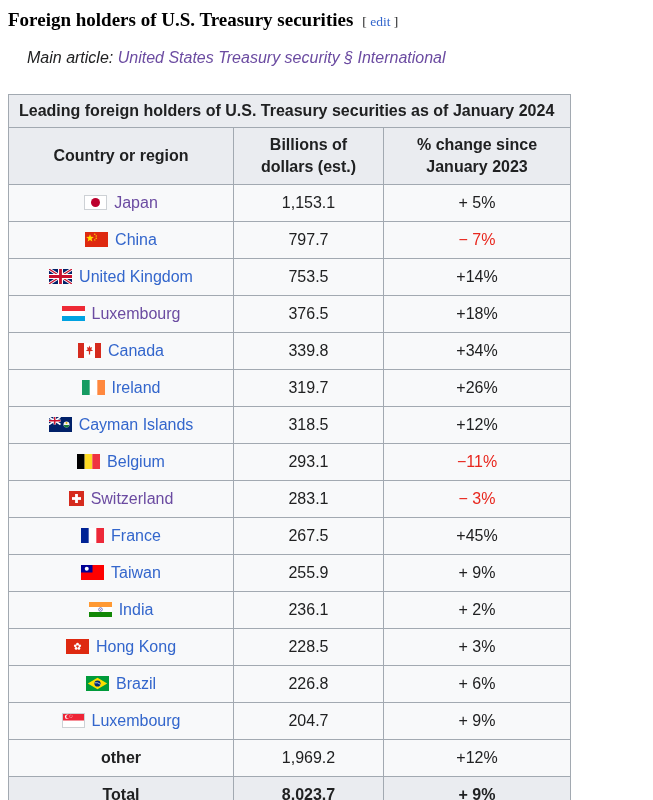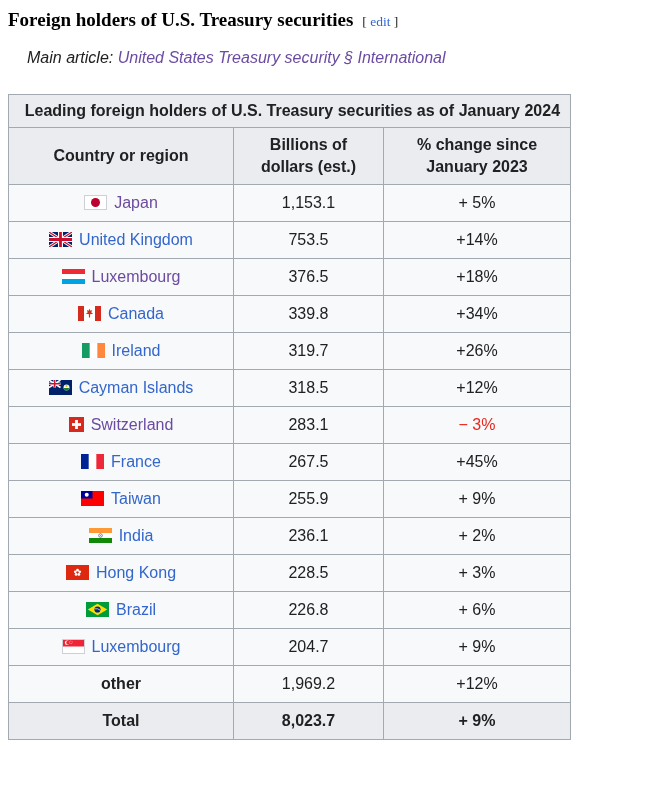--- a/index.html
+++ b/index.html
@@ -16,21 +16,21 @@
   .hatnote { font-style:italic; font-size:16px; margin:15px 0 0 19px; }
   .intro { font-size:15.5px; margin:15px 0 0 0; white-space:nowrap; overflow:hidden; width:645px; }
 
   table.wikitable {
     border-collapse:collapse; margin-top:27px; background:#f8f9fa;
     border:1px solid #a2a9b1; table-layout:fixed; width:562px; font-size:16px;
   }
   col.c1{width:225px} col.c2{width:150px} col.c3{width:187px}
   th, td { border:1px solid #a2a9b1; padding:5px 8px; line-height:22px; overflow:hidden; }
   th { background:#eaecf0; text-align:center; font-weight:bold; }
-  th.caption { text-align:right; padding:5px 10px; }
+  th.caption { text-align:left; padding:5px 10px; }
   th.colhead { line-height:22px; padding:6px 4px; }
   td { background:#f8f9fa; }
   td.country, th.country { text-align:center; padding:7px 6px; }
   td.num, td.chg { text-align:center; }
   th.num, th.chg { text-align:center; }
   .neg { color:var(--negative,#e8271e); }
   .flag { display:inline-block; vertical-align:-2px; margin-right:7px; line-height:0; }
   .flag svg { display:block; }
   .flag.bordered svg { outline:1px solid #cdd1d5; outline-offset:-1px; }
   b.rowlabel { font-weight:bold; }
@@ -66,20 +66,34 @@
     <tr>
           <td class="country"><span class="flag bordered"><svg width="23" height="15" viewBox="0 0 23 15">
                 <rect width="23" height="15" fill="#fff"></rect>
                 <circle cx="11.5" cy="7.5" r="4.5" fill="#bc002d"></circle>
               </svg></span><a class="visited">Japan</a></td>
           <td class="num">1,153.1</td>
           <td class="chg">+ 5%</td>
         </tr>
         <tr>
           <td class="country"><span class="flag"><svg width="23" height="15" viewBox="0 0 23 15">
+                <rect width="23" height="15" fill="#de2910"></rect>
+                <polygon fill="#ffde00" points="5,2.2 6,4.82 8.8,4.96 6.62,6.73 7.35,9.44 5,7.9 2.65,9.44 3.38,6.73 1.2,4.96 4,4.82"></polygon>
+                <g fill="#ffde00">
+                  <circle cx="9.8" cy="2.3" r=".7"></circle>
+                  <circle cx="11.2" cy="4" r=".7"></circle>
+                  <circle cx="11.2" cy="6.2" r=".7"></circle>
+                  <circle cx="9.8" cy="7.9" r=".7"></circle>
+                </g>
+              </svg></span><a>China</a></td>
+          <td class="num">797.7</td>
+          <td class="chg neg">− 7%</td>
+        </tr>
+        <tr>
+          <td class="country"><span class="flag"><svg width="23" height="15" viewBox="0 0 23 15">
                 <rect width="23" height="15" fill="#012169"></rect>
                 <path d="M0,0 L23,15 M23,0 L0,15" stroke="#fff" stroke-width="3"></path>
                 <path d="M0,0 L23,15 M23,0 L0,15" stroke="#c8102e" stroke-width="1.2"></path>
                 <path d="M11.5,0 V15 M0,7.5 H23" stroke="#fff" stroke-width="5"></path>
                 <path d="M11.5,0 V15 M0,7.5 H23" stroke="#c8102e" stroke-width="2.8"></path>
               </svg></span><a>United Kingdom</a></td>
           <td class="num">753.5</td>
           <td class="chg">+14%</td>
         </tr>
         <tr>
@@ -115,20 +129,29 @@
                 <rect width="23" height="15" fill="#012169"></rect>
                 <path d="M0,0 L11.5,7.5 M11.5,0 L0,7.5" stroke="#fff" stroke-width="1.5"></path>
                 <path d="M5.75,0 V7.5 M0,3.75 H11.5" stroke="#fff" stroke-width="2.6"></path>
                 <path d="M5.75,0 V7.5 M0,3.75 H11.5" stroke="#c8102e" stroke-width="1.4"></path>
                 <circle cx="17.5" cy="7.5" r="3" fill="#f4f4f4"></circle>
                 <path d="M14.9,8 a2.6,2.6 0 0 0 5.2,0 z" fill="#1a7a3c"></path>
                 <circle cx="17.5" cy="6.1" r="1" fill="#e8b90f"></circle>
               </svg></span><a>Cayman Islands</a></td>
           <td class="num">318.5</td>
           <td class="chg">+12%</td>
+        </tr>
+        <tr>
+          <td class="country"><span class="flag"><svg width="23" height="15" viewBox="0 0 23 15">
+                <rect width="7.67" height="15" fill="#000"></rect>
+                <rect x="7.67" width="7.67" height="15" fill="#fdda24"></rect>
+                <rect x="15.33" width="7.67" height="15" fill="#ef3340"></rect>
+              </svg></span><a>Belgium</a></td>
+          <td class="num">293.1</td>
+          <td class="chg neg">−11%</td>
         </tr>
         <tr>
           <td class="country"><span class="flag"><svg width="15" height="15" viewBox="0 0 15 15">
                 <rect width="15" height="15" fill="#d52b1e"></rect>
                 <rect x="6.1" y="3" width="2.8" height="9" fill="#fff"></rect>
                 <rect x="3" y="6.1" width="9" height="2.8" fill="#fff"></rect>
               </svg></span><a class="visited">Switzerland</a></td>
           <td class="num">283.1</td>
           <td class="chg neg">− 3%</td>
         </tr>

